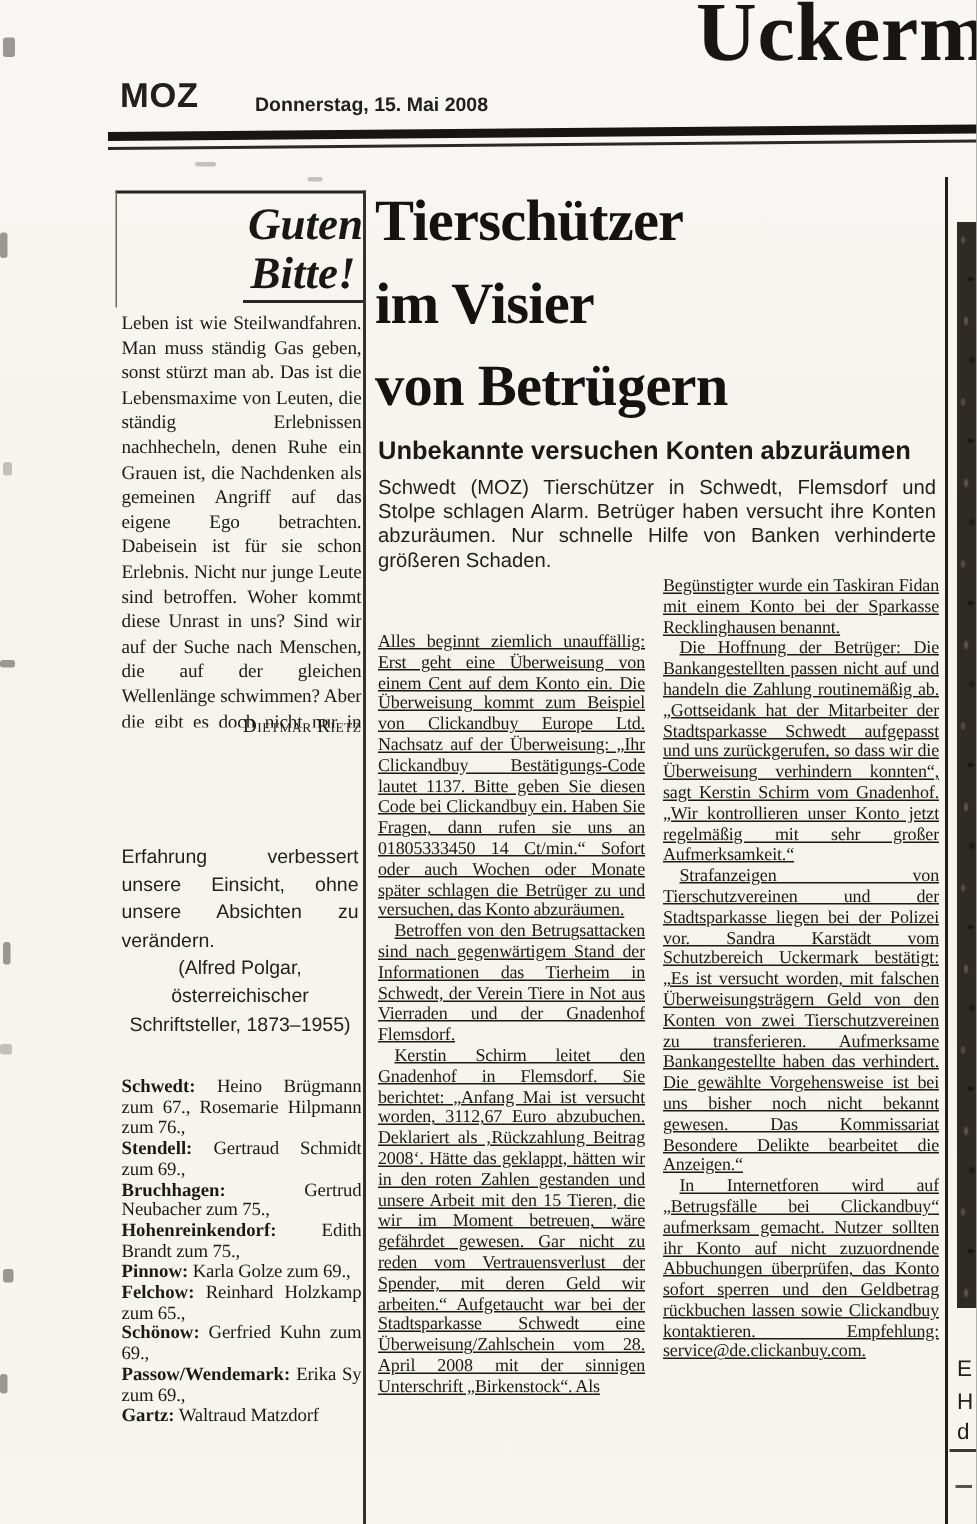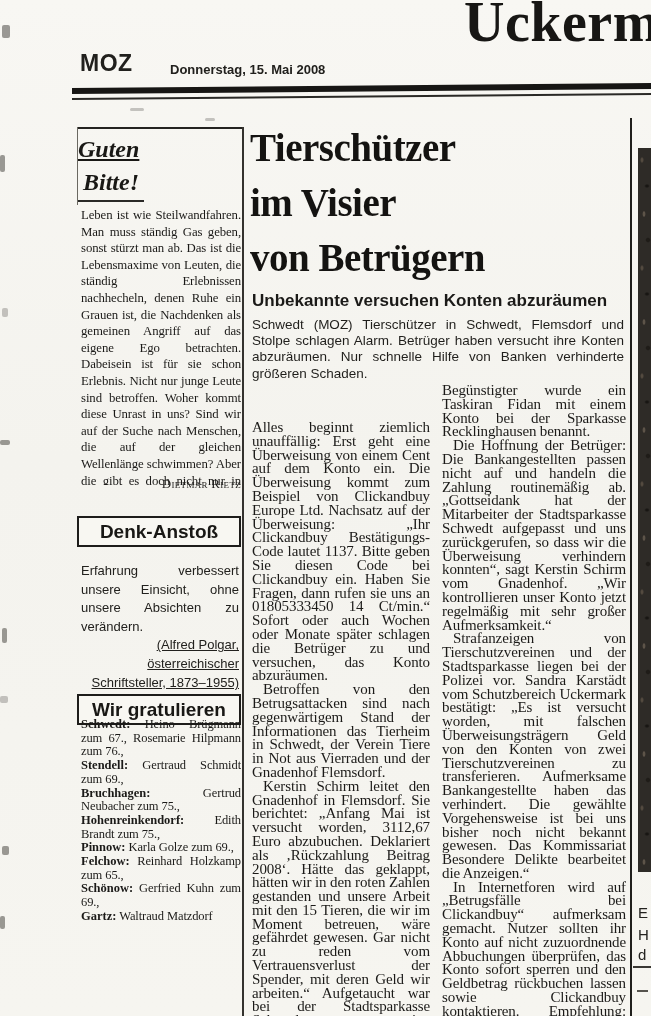--- a/index.html
+++ b/index.html
@@ -23,22 +23,22 @@
     top:62px; left:170px; font-family:"Liberation Sans","DejaVu Sans",sans-serif;
     font-weight:bold; font-size:13px; color:#21201d;
   }
   .rule-thick{top:88px; left:72px; width:582px; height:6px; background:#171614; transform:rotate(-0.5deg); transform-origin:left center;}
   .rule-thin {top:98px; left:72px; width:582px; height:2px; background:#2a2926; transform:rotate(-0.5deg); transform-origin:left center;}
   
   .leftcol-topline{top:127px; left:77px; width:167px; height:2px; background:#242320;}
   .leftcol-leftline{top:127px; left:77px; width:1px; height:78px; background:#6a6861;}
   .col-divider{top:127px; left:242px; width:2px; height:889px; background:#34322e;}
   .gm-title{
-    top:133px; left:78px; width:164px; text-align:left;
-    font-style:italic; font-weight:600; font-size:24px; line-height:33px; color:#191815;text-decoration:underline;
+    top:133px; left:78px; width:164px; text-align:right;
+    font-style:italic; font-weight:600; font-size:30px; line-height:33px; color:#191815;
   }
   .gm-underline{display:inline-block; border-bottom:2px solid #2a2927; padding:0 5px 1px;}
   .gm-body{
     top:207px; left:81px; width:160px; height:278px; overflow:hidden;
     font-size:12.8px; line-height:16.6px; text-align:justify; hyphens:auto;
     letter-spacing:-0.1px;
   }
   .gm-author{
     top:476px; left:81px; width:160px; text-align:right;
     font-variant:small-caps; font-size:13px; letter-spacing:0.3px; background:transparent;
@@ -49,23 +49,23 @@
     text-align:center; line-height:27px; color:#191815;
   }
   .denk-box{top:516px;}
   .grat-box{top:694px;}
   .denk-body{
     top:562px; left:81px; width:158px;
     font-family:"Liberation Sans","DejaVu Sans",sans-serif;
     font-size:13px; line-height:18.6px; text-align:justify; hyphens:auto; color:#22211e;
   }
   .denk-attr{
-    left:81px; width:158px; text-align:right;
-    font-family:"Liberation Sans","DejaVu Sans",sans-serif;
-    font-size:13px; line-height:18.6px; color:#22211e;text-decoration:underline;
+    left:81px; width:158px; text-align:center;
+    font-family:"Liberation Sans","DejaVu Sans",sans-serif;
+    font-size:13px; line-height:18.6px; color:#22211e;
   }
   .grat-list{
     top:718px; left:81px; width:160px; height:279px; overflow:hidden;
     font-size:12.5px; line-height:13.7px; text-align:justify; hyphens:auto; letter-spacing:-0.1px;
   }
   .grat-list .entry{margin:0;}
   .grat-list b{letter-spacing:0;}
   
   .headline{
     top:120px; left:250px; width:376px; 
@@ -78,22 +78,22 @@
   }
   .lead{
     top:317px; left:252px; width:372px;
     font-family:"Liberation Sans","DejaVu Sans",sans-serif;
     font-weight:normal; font-size:13.5px; line-height:16.2px; text-align:justify; hyphens:auto;
     color:#201f1c;
   }
   .byline{top:394px; left:252px; width:178px; font-size:12.8px;}
   .byline .smallcaps{font-variant:small-caps; letter-spacing:0.3px;}
   .bodytext{
-    font-size:15px; line-height:13.8px; text-align:justify; hyphens:auto;
-    letter-spacing:-0.1px; word-spacing:-0.3px; color:#1b1a18; overflow:hidden;
+    font-size:12px; line-height:13.8px; text-align:justify; hyphens:auto;
+    letter-spacing:-0.1px; word-spacing:-0.3px; color:#1b1a18; overflow:hidden;text-decoration:underline;
   }
   .bodytext p{margin:0; text-indent:11px;}
   .bodytext p.noindent{text-indent:0;}
   .col1{top:421px; left:252px; width:178px; height:595px;}
   .col2{top:384px; left:442px; width:184px; height:632px;}
   
   .right-rule{top:118px; left:630px; width:2px; height:898px; background:#201f1c;}
   .photo-strip{
     top:148px; left:638px; width:13px; height:724px;
     background-color:#2e2b27;
@@ -126,39 +126,38 @@
   <div class="abs leftcol-leftline"></div>
   <div class="abs col-divider"></div>
 
   <div class="abs gm-title">
     <span>Guten</span><br>
     <span class="gm-underline">Bitte!</span>
   </div>
   <div class="abs gm-body">Leben ist wie Steilwandfahren. Man muss ständig Gas geben, sonst stürzt man ab. Das ist die Lebensmaxime von Leuten, die ständig Erlebnissen nachhecheln, denen Ruhe ein Grauen ist, die Nachdenken als gemeinen Angriff auf das eigene Ego betrachten. Dabeisein ist für sie schon Erlebnis. Nicht nur junge Leute sind betroffen. Woher kommt diese Unrast in uns? Sind wir auf der Suche nach Menschen, die auf der gleichen Wellenlänge schwimmen? Aber die gibt es doch nicht nur in Afrika, sondern auch in der Nachbarschaft.</div>
   <div class="abs gm-author">Dietmar Rietz</div>
 
-  <div class="abs box-header denk-box">Denk-Anstoß</div>
   <div class="abs denk-body">
     <span>Erfahrung verbessert unsere Einsicht, ohne unsere Absichten zu verändern.</span>
     <div class="denk-attr">
       <div>(Alfred Polgar,</div>
       <div>österreichischer</div>
       <div>Schriftsteller, 1873–1955)</div>
     </div>
   </div>
 
-  <div class="abs box-header grat-box">Wir gratulieren</div>
   <div class="abs grat-list">
     <p class="entry"><b>Schwedt:</b><span> Heino Brügmann zum 67., Rosemarie Hilpmann zum 76.,</span></p>
     <p class="entry"><b>Stendell:</b><span> Gertraud Schmidt zum 69.,</span></p>
     <p class="entry"><b>Bruchhagen:</b><span> Gertrud Neubacher zum 75.,</span></p>
     <p class="entry"><b>Hohenreinkendorf:</b><span> Edith Brandt zum 75.,</span></p>
     <p class="entry"><b>Pinnow:</b><span> Karla Golze zum 69.,</span></p>
     <p class="entry"><b>Felchow:</b><span> Reinhard Holzkamp zum 65.,</span></p>
     <p class="entry"><b>Schönow:</b><span> Gerfried Kuhn zum 69.,</span></p>
+    <p class="entry"><b>Passow/Wendemark:</b><span> Erika Sy zum 69.,</span></p>
     <p class="entry"><b>Gartz:</b><span> Waltraud Matzdorf</span></p>
   </div>
 
   <div class="abs headline">
     <div>Tierschützer</div>
     <div>im Visier</div>
     <div>von Betrügern</div>
   </div>
   <div class="abs subhead">Unbekannte versuchen Konten abzuräumen</div>
   <div class="abs lead">Schwedt (MOZ) Tierschützer in Schwedt, Flemsdorf und Stolpe schlagen Alarm. Betrüger haben versucht ihre Konten abzuräumen. Nur schnelle Hilfe von Banken verhinderte größeren Schaden.</div>

